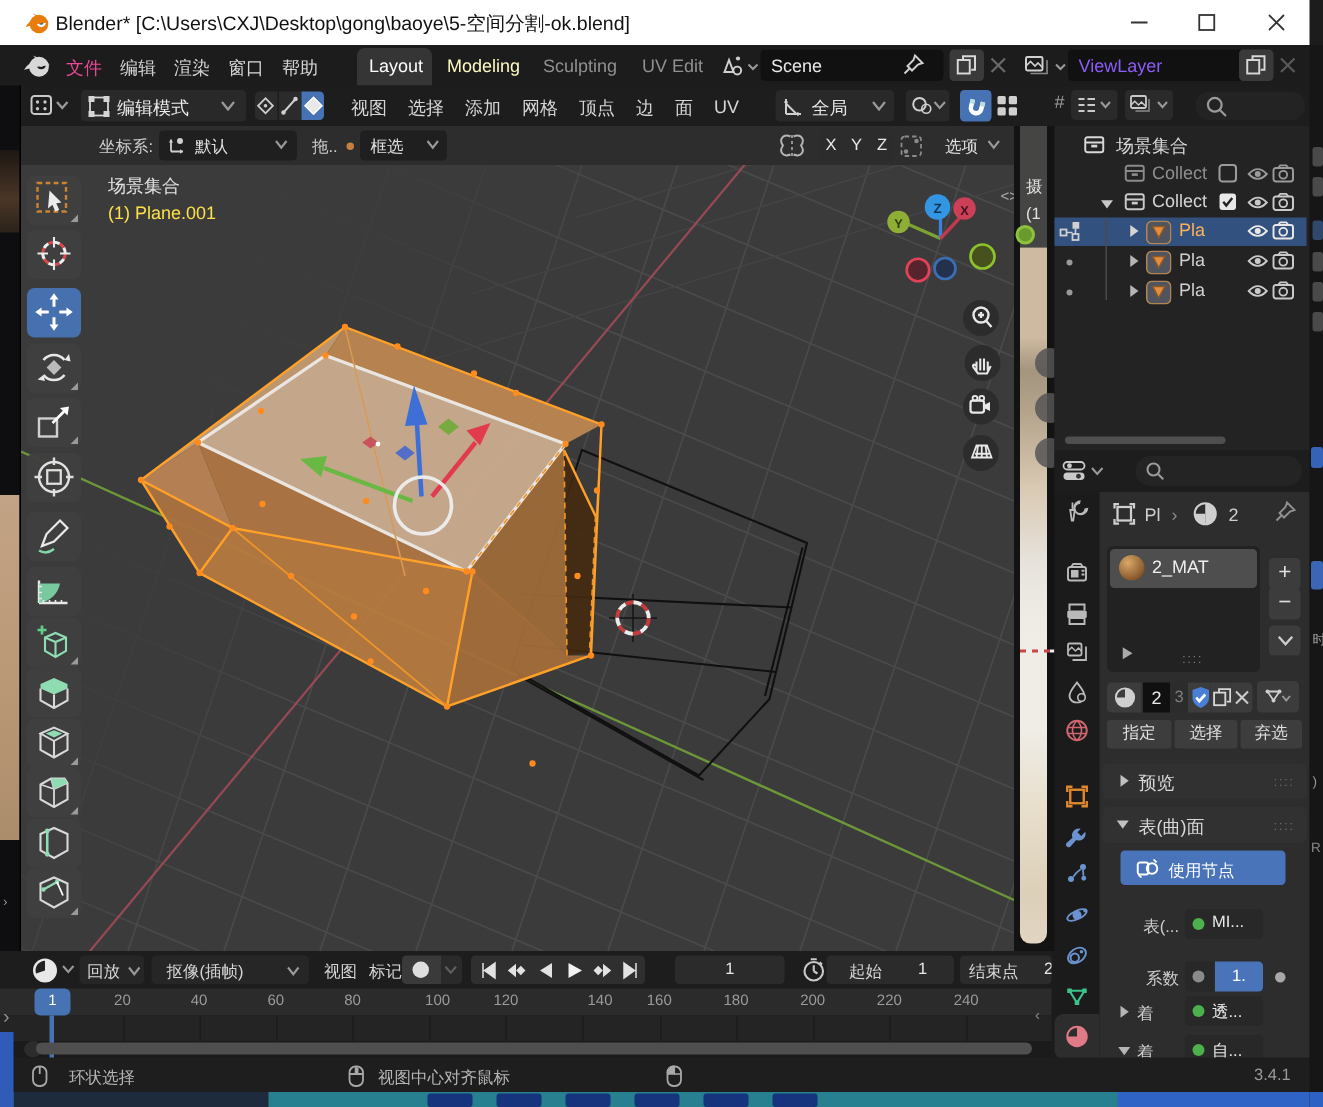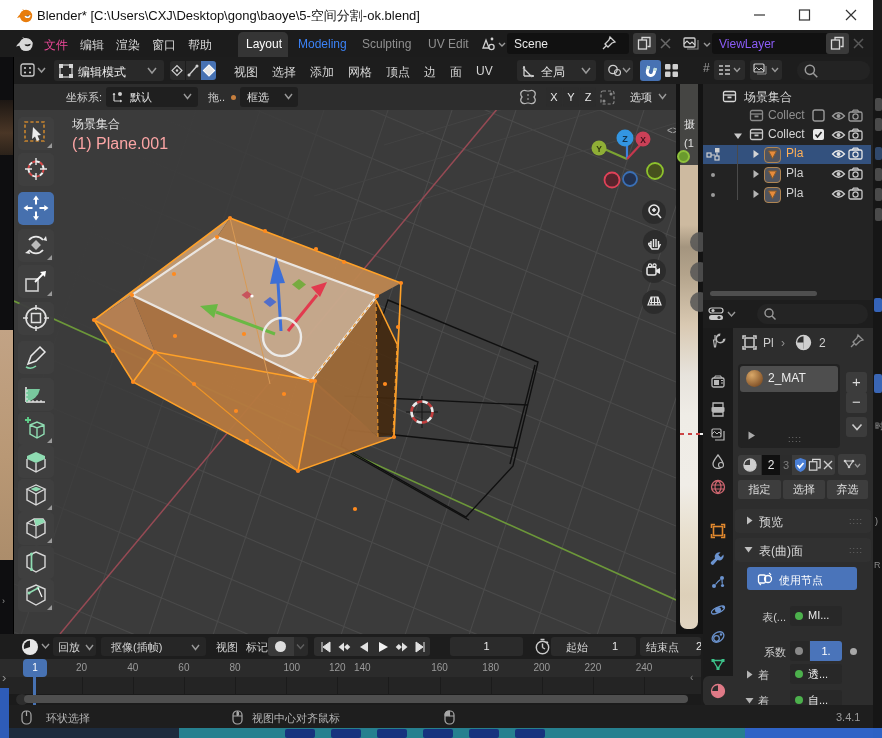--- a/index.html
+++ b/index.html
@@ -24,21 +24,21 @@
     <circle cx="12.5" cy="9" r="1.6" fill="#d8d8d8"></circle>
     <path d="M1,12.5 Q4.5,7 10,6 L7,3 L11.5,5 Q16,5 18,9.5 L10,10.5 Z" fill="#d8d8d8"></path>
   </svg>
 <div style="position:absolute;left:44px;top:37px;font-size:12px;color:#ec4899">文件</div>
 <div style="position:absolute;left:80px;top:37px;font-size:12px;color:#d5d5d5">编辑</div>
 <div style="position:absolute;left:116px;top:37px;font-size:12px;color:#d5d5d5">渲染</div>
 <div style="position:absolute;left:152px;top:37px;font-size:12px;color:#d5d5d5">窗口</div>
 <div style="position:absolute;left:188px;top:37px;font-size:12px;color:#d5d5d5">帮助</div>
 <div style="position:absolute;left:238px;top:32px;width:50px;height:25px;background:#353535;border-radius:5px 5px 0 0"></div>
 <div style="position:absolute;left:246px;top:37px;font-size:12px;color:#fdfdfd">Layout</div>
-<div style="position:absolute;left:298px;top:37px;font-size:12px;color:#3b82f6">Modeling</div>
+<div style="position:absolute;left:298px;top:37px;font-size:12px;color:#fef9c3">Modeling</div>
 <div style="position:absolute;left:362px;top:37px;font-size:12px;color:#909090">Sculpting</div>
 <div style="position:absolute;left:428px;top:37px;font-size:12px;color:#909090">UV Edit</div>
 <svg class="a" style="left:476px;top:35px" width="30" height="18" viewBox="0 0 30 18">
     <path d="M7,13 L10,5 L13,13 Z" fill="none" stroke="#d0d0d0" stroke-width="1.3"></path>
     <circle cx="15.5" cy="12" r="2.6" fill="none" stroke="#d0d0d0" stroke-width="1.3"></circle>
     <circle cx="16" cy="4" r="1.4" fill="#d0d0d0"></circle>
     <path d="M23,8l3,3l3,-3" stroke="#9a9a9a" stroke-width="1.4" fill="none"></path>
   </svg>
 <div style="position:absolute;left:507px;top:33px;width:122px;height:21px;background:#111111;border-radius:3px"></div>
 <div style="position:absolute;left:514px;top:37px;font-size:12px;color:#e8e8e8">Scene</div>
@@ -289,21 +289,21 @@
 <svg class="a" style="left:599px;top:89px" width="18" height="17" viewBox="0 0 18 17">
     <rect x="2" y="2" width="13" height="13" rx="2" fill="none" stroke="#8a8a8a" stroke-width="1.2" stroke-dasharray="3,2"></rect>
     <circle cx="5" cy="12" r="1.5" fill="#8a8a8a"></circle>
     <circle cx="12" cy="5" r="1.5" fill="#8a8a8a"></circle>
   </svg>
 <div style="position:absolute;left:630px;top:90px;font-size:11px;color:#e0e0e0">选项</div>
 <svg class="a" style="left:657px;top:92px" width="11" height="9" viewBox="0 0 11 9">
     <path d="M2,2l3.5,4.5L9,2" stroke="#999" stroke-width="1.4" fill="none"></path>
   </svg>
 <div style="position:absolute;left:72px;top:116px;font-size:12px;color:#e2e2e2">场景集合</div>
-<div style="position:absolute;left:72px;top:135px;font-size:16px;color:#fca5a5">(1) Plane.001</div>
+<div style="position:absolute;left:72px;top:135px;font-size:12px;color:#fde047">(1) Plane.001</div>
 <div style="position:absolute;left:18px;top:117px;width:36px;height:33px;background:#3f3f3f;border-radius:5px;opacity:0.96"></div>
 <div style="position:absolute;left:18px;top:153px;width:36px;height:33px;background:#3f3f3f;border-radius:5px;opacity:0.96"></div>
 <div style="position:absolute;left:18px;top:192px;width:36px;height:33px;background:#4772b3;border-radius:5px;opacity:0.96"></div>
 <div style="position:absolute;left:18px;top:229px;width:36px;height:33px;background:#3f3f3f;border-radius:5px;opacity:0.96"></div>
 <div style="position:absolute;left:18px;top:265px;width:36px;height:33px;background:#3f3f3f;border-radius:5px;opacity:0.96"></div>
 <div style="position:absolute;left:18px;top:302px;width:36px;height:33px;background:#3f3f3f;border-radius:5px;opacity:0.96"></div>
 <div style="position:absolute;left:18px;top:341px;width:36px;height:33px;background:#3f3f3f;border-radius:5px;opacity:0.96"></div>
 <div style="position:absolute;left:18px;top:378px;width:36px;height:33px;background:#3f3f3f;border-radius:5px;opacity:0.96"></div>
 <div style="position:absolute;left:18px;top:412px;width:36px;height:33px;background:#3f3f3f;border-radius:5px;opacity:0.96"></div>
 <div style="position:absolute;left:18px;top:445px;width:36px;height:33px;background:#3f3f3f;border-radius:5px;opacity:0.96"></div>
@@ -789,21 +789,21 @@
 <div style="position:absolute;left:118.69999999999999px;top:662px;width:28px;text-align:center;font-size:10px;color:#9b9b9b">40</div>
 <div style="position:absolute;left:132.7px;top:677px;width:1px;height:17px;background:#1b1b1b"></div>
 <div style="position:absolute;left:169.9px;top:662px;width:28px;text-align:center;font-size:10px;color:#9b9b9b">60</div>
 <div style="position:absolute;left:183.9px;top:677px;width:1px;height:17px;background:#1b1b1b"></div>
 <div style="position:absolute;left:221.0px;top:662px;width:28px;text-align:center;font-size:10px;color:#9b9b9b">80</div>
 <div style="position:absolute;left:235.0px;top:677px;width:1px;height:17px;background:#1b1b1b"></div>
 <div style="position:absolute;left:272.1px;top:662px;width:28px;text-align:right;font-size:10px;color:#9b9b9b">100</div>
 <div style="position:absolute;left:286.1px;top:677px;width:1px;height:17px;background:#1b1b1b"></div>
 <div style="position:absolute;left:323.3px;top:662px;width:28px;text-align:center;font-size:10px;color:#9b9b9b">120</div>
 <div style="position:absolute;left:337.3px;top:677px;width:1px;height:17px;background:#1b1b1b"></div>
-<div style="position:absolute;left:354px;top:662px;width:28px;text-align:left;font-size:10px;color:#9b9b9b">140</div>
+<div style="position:absolute;left:386px;top:662px;width:28px;text-align:center;font-size:10px;color:#9b9b9b">140</div>
 <div style="position:absolute;left:388.4px;top:677px;width:1px;height:17px;background:#1b1b1b"></div>
 <div style="position:absolute;left:425.5px;top:662px;width:28px;text-align:center;font-size:10px;color:#9b9b9b">160</div>
 <div style="position:absolute;left:439.5px;top:677px;width:1px;height:17px;background:#1b1b1b"></div>
 <div style="position:absolute;left:476.7px;top:662px;width:28px;text-align:center;font-size:10px;color:#9b9b9b">180</div>
 <div style="position:absolute;left:490.7px;top:677px;width:1px;height:17px;background:#1b1b1b"></div>
 <div style="position:absolute;left:527.8px;top:662px;width:28px;text-align:center;font-size:10px;color:#9b9b9b">200</div>
 <div style="position:absolute;left:541.8px;top:677px;width:1px;height:17px;background:#1b1b1b"></div>
 <div style="position:absolute;left:578.9px;top:662px;width:28px;text-align:center;font-size:10px;color:#9b9b9b">220</div>
 <div style="position:absolute;left:592.9px;top:677px;width:1px;height:17px;background:#1b1b1b"></div>
 <div style="position:absolute;left:630.1px;top:662px;width:28px;text-align:center;font-size:10px;color:#9b9b9b">240</div>

